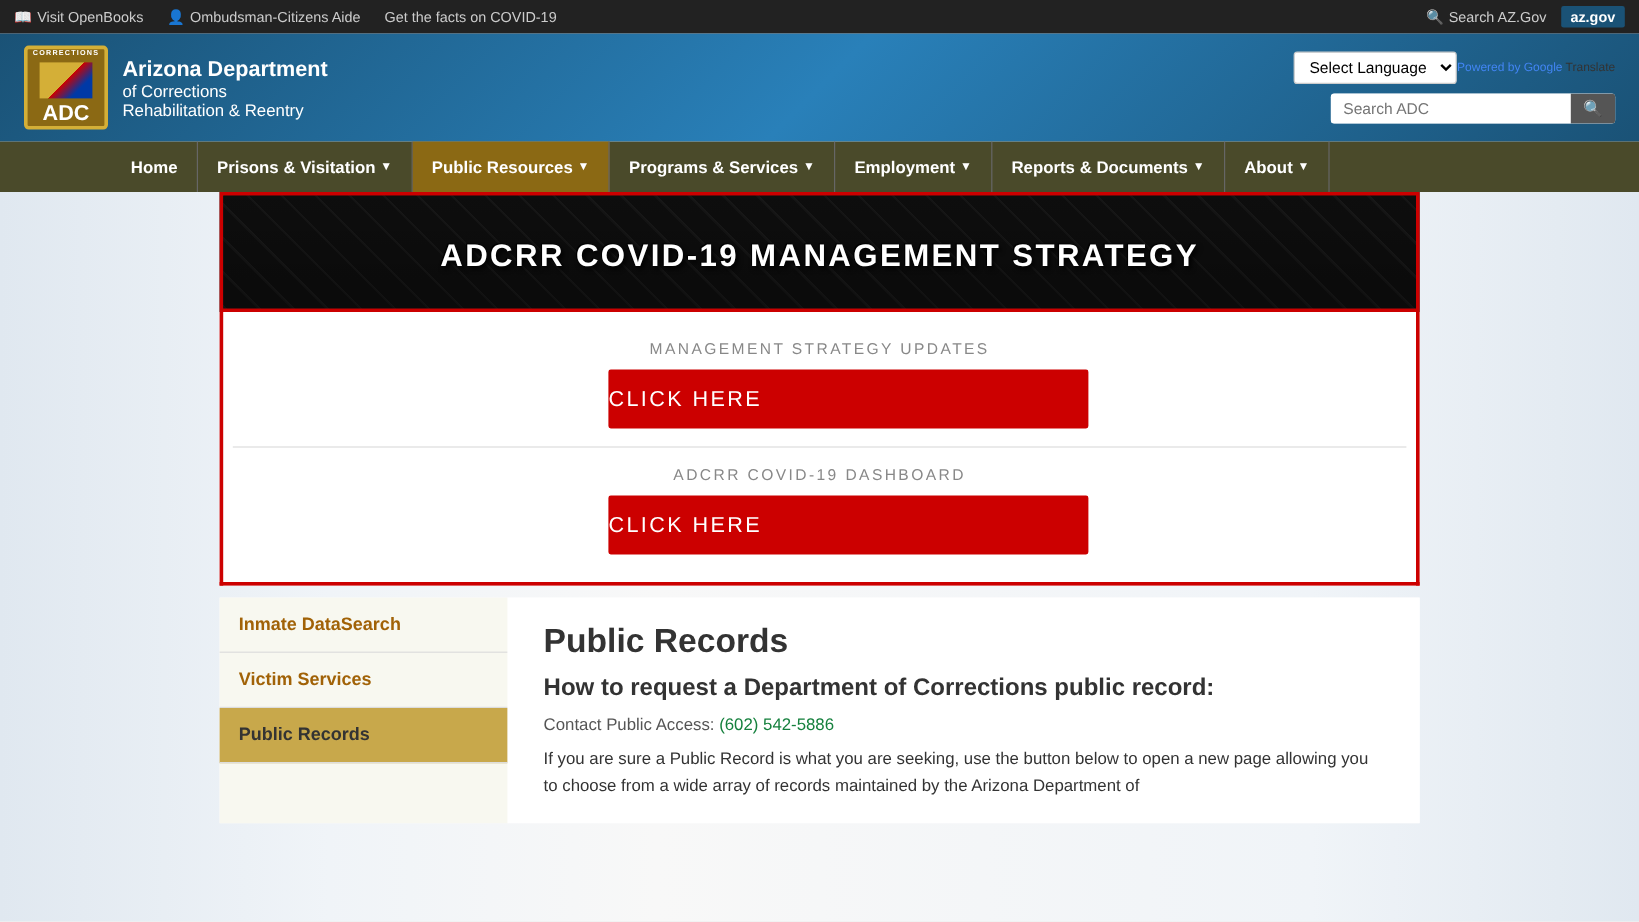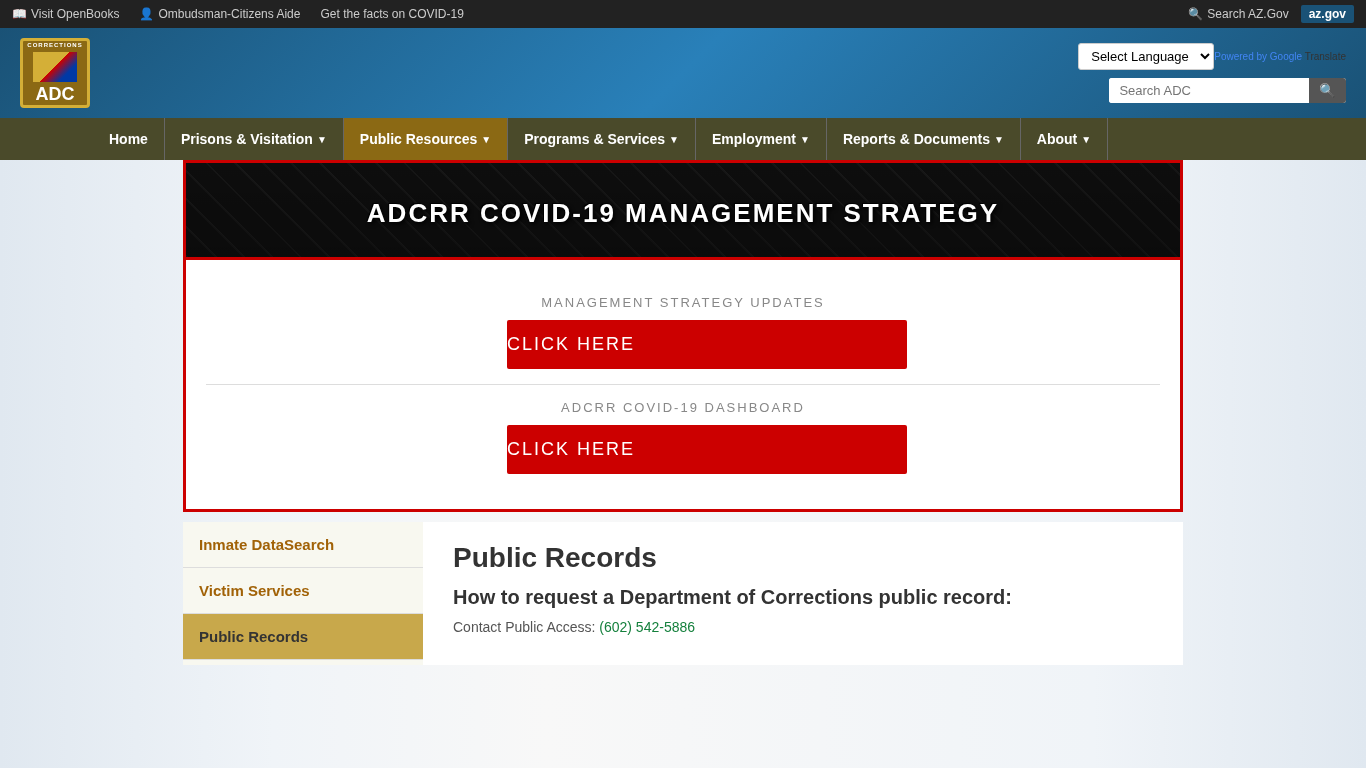--- a/index.html
+++ b/index.html
@@ -106,21 +106,21 @@
       line-height: 100px;
       text-shadow: 2px 2px 4px #000, -1px -1px 0 #000;
       letter-spacing: 2px;
     }
 
     
     .covid-section {
       background: white;
       border: 3px solid #cc0000;
       border-top: none;
-      padding: 20px;
+      padding: 8px;
     }
     .covid-row {
       text-align: center;
       padding: 15px 0;
     }
     .covid-row + .covid-row {
       border-top: 1px solid #ddd;
     }
     .covid-label {
       font-size: 13px;
@@ -230,20 +230,25 @@
     </div>
   </div>
 
   <div class="header">
     <div class="logo-area">
       <div class="logo-badge">
         <div class="corrections-text">CORRECTIONS</div>
         <div style="width:44px;height:30px;background:linear-gradient(135deg,#d4af37 50%,#cc0000 50%,#0039a6 75%);margin:2px 0;"></div>
         <div class="adc-text">ADC</div>
       </div>
+      <div class="agency-name">
+        <div class="main">Arizona Department</div>
+        <div class="sub">of Corrections</div>
+        <div class="sub">Rehabilitation &amp; Reentry</div>
+      </div>
     </div>
     <div class="header-right">
       <div class="language-select">
         <select>
           <option>Select Language</option>
         </select>
         <div class="powered-by">
           <span>Powered by</span>
           <span style="color:#4285f4">Google</span>
           <span style="color:#333">Translate</span>
@@ -320,16 +325,17 @@
         </div>
       </div>
 
       <div class="content-area">
         <h1 class="content-title">Public Records</h1>
         <h2 class="content-subtitle">How to request a Department of Corrections public record:</h2>
         <p class="contact-line">
           <span>Contact Public Access:</span>
           <a href="#">(602) 542-5886</a>
         </p>
+        <p class="content-text">If you are sure a Public Record is what you are seeking, use the button below to open a new page allowing you to choose from a wide array of records maintained by the Arizona Department of</p>
       </div>
     </div>
   </div>
 </div>
 
 </body></html>

